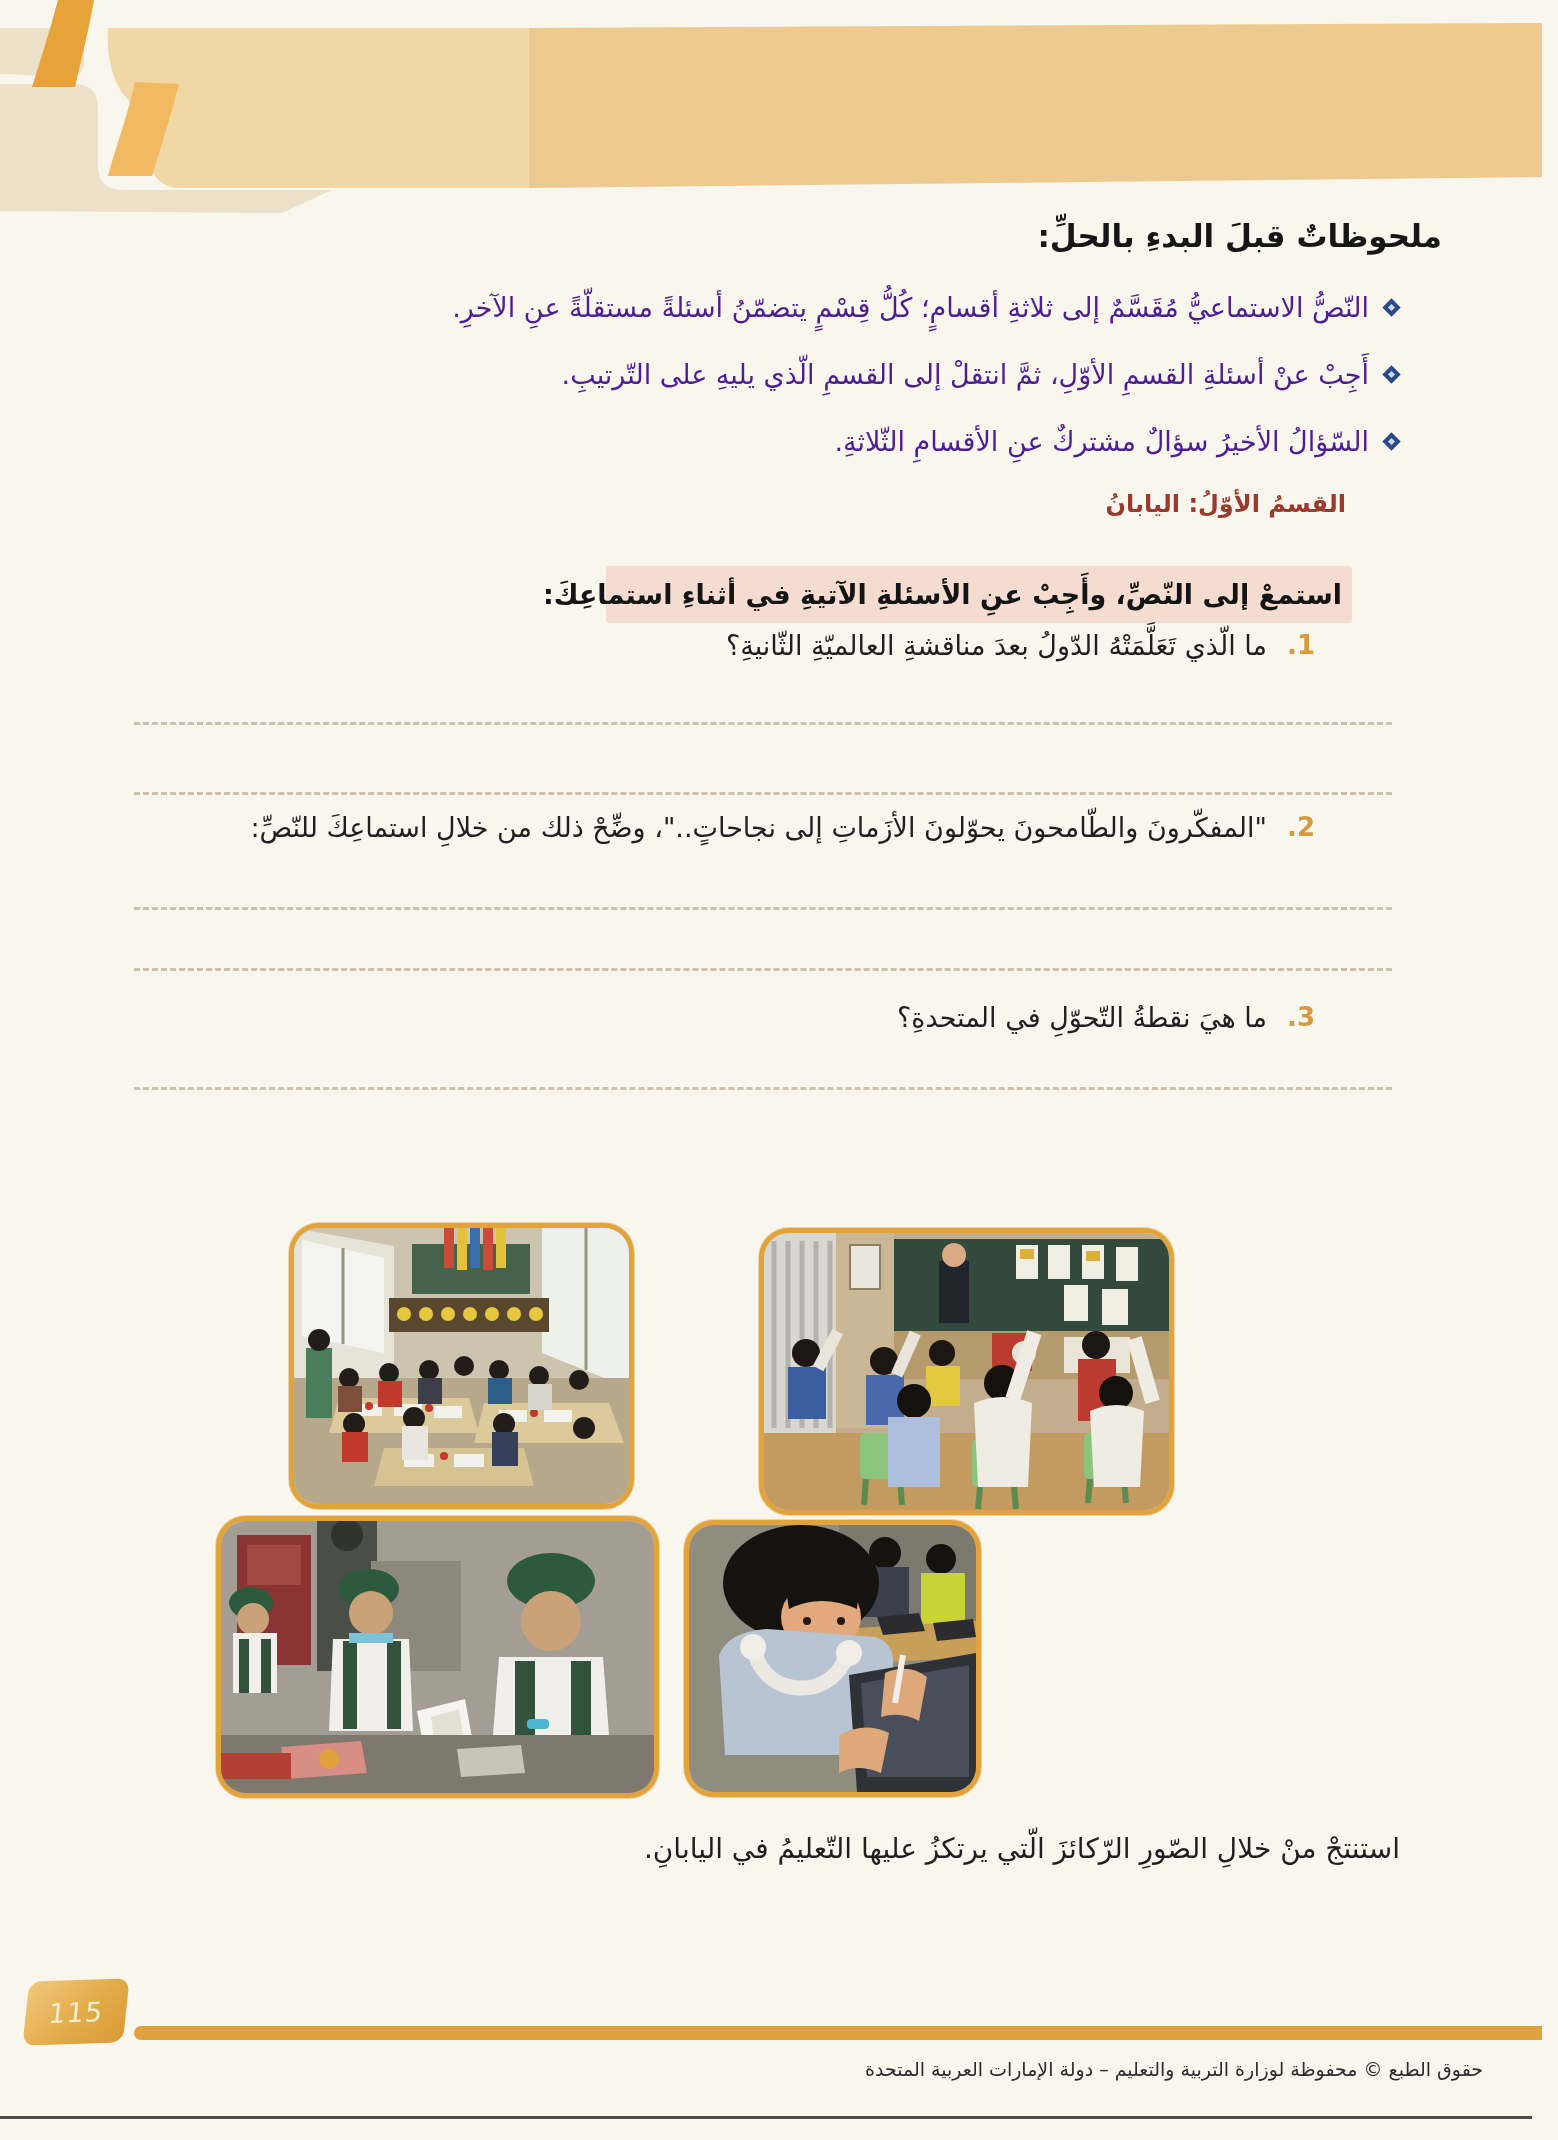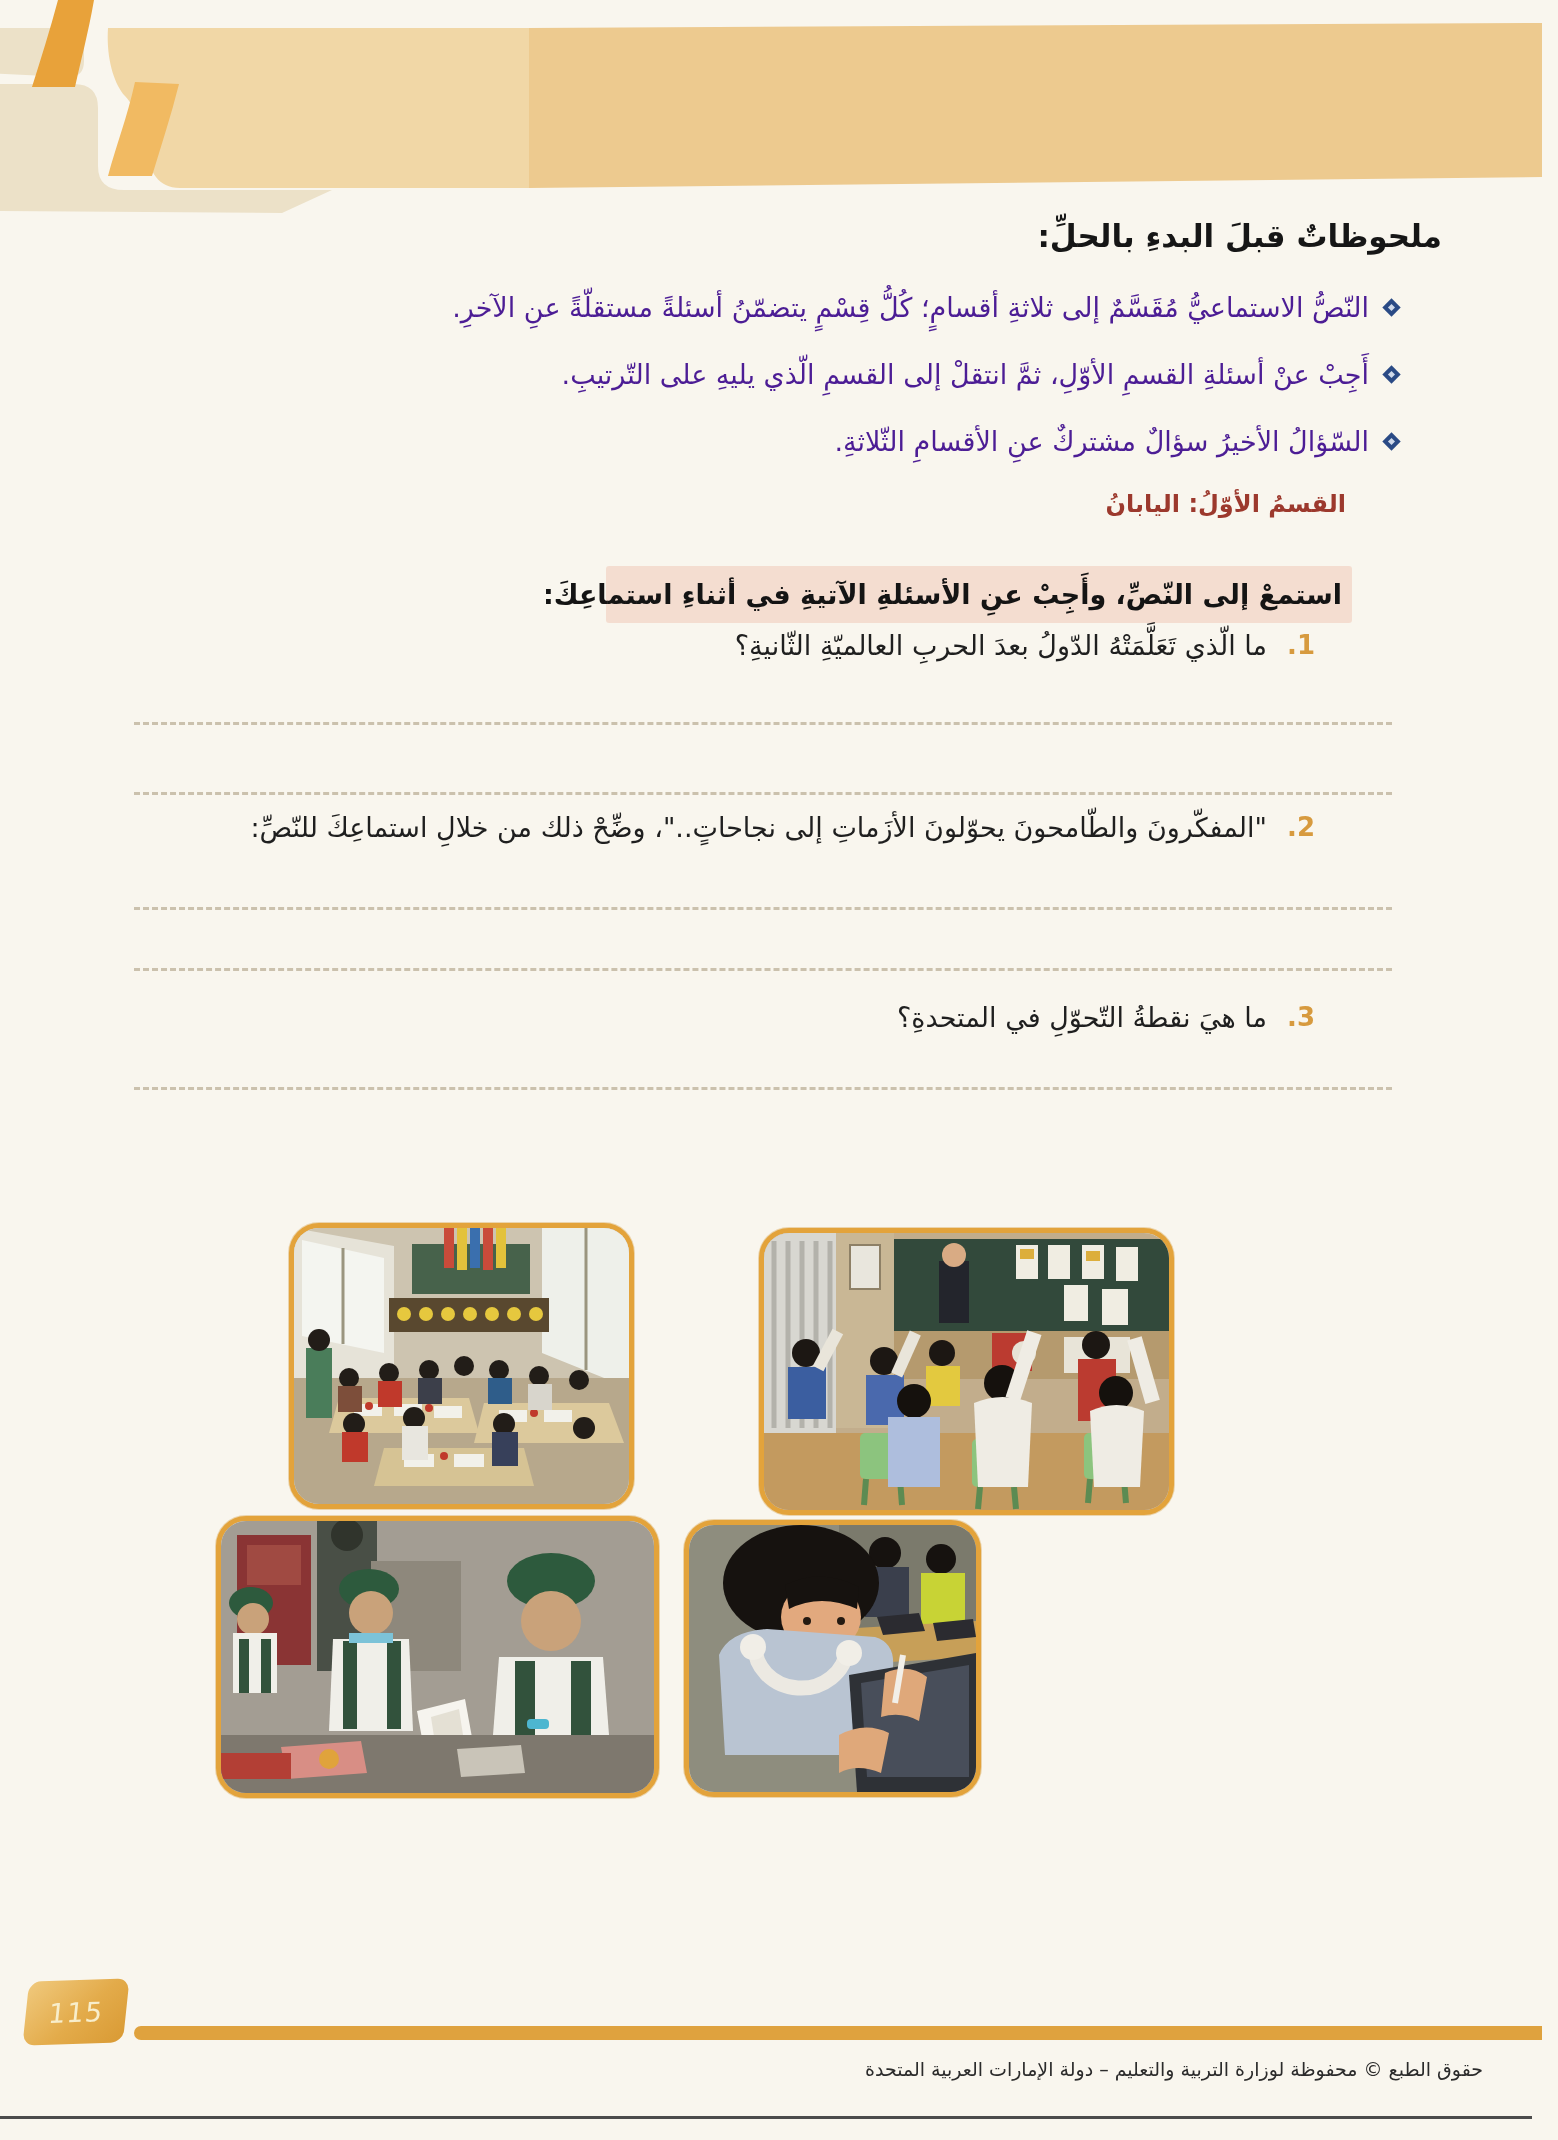--- a/index.html
+++ b/index.html
@@ -122,21 +122,21 @@
   </ul>
 
   <div class="section-title">القسمُ الأوّلُ: اليابانُ</div>
 
   <div class="hl-bar" id="hl-listen">
     <span>استمعْ إلى النّصِّ، وأَجِبْ عنِ الأسئلةِ الآتيةِ في أثناءِ استماعِكَ:</span>
   </div>
 
   <div class="question" id="q1">
     <span class="q-num">1.</span>
-    <span class="q-text">ما الّذي تَعَلَّمَتْهُ الدّولُ بعدَ الحربِ العالميّةِ الثّانيةِ؟</span>
+    <span class="q-text">ما الّذي تَعَلَّمَتْهُ الدّولُ بعدَ مناقشةِ العالميّةِ الثّانيةِ؟</span>
   </div>
   <div class="answer-line" style="top:722px"></div>
   <div class="answer-line" style="top:792px"></div>
 
   <div class="question" id="q2">
     <span class="q-num">2.</span>
     <span class="q-text">"المفكّرونَ والطّامحونَ يحوّلونَ الأزَماتِ إلى نجاحاتٍ.."، وضِّحْ ذلك من خلالِ استماعِكَ للنّصِّ:</span>
   </div>
   <div class="answer-line" style="top:907px"></div>
   <div class="answer-line" style="top:968px"></div>
@@ -353,20 +353,21 @@
       <circle cx="64" cy="122" r="13" fill="#f1eee7"></circle>
         <circle cx="160" cy="128" r="13" fill="#f1eee7"></circle>
       <polygon points="160,150 287,128 287,267 168,267" fill="#2e3136"></polygon>
       <polygon points="172,158 280,140 280,252 178,252" fill="#484e5a"></polygon>
       <path d="M196,148 Q220,138 238,152 L230,196 Q212,186 192,192 Z" fill="#dfa87a"></path>
       <line x1="214" y1="130" x2="206" y2="178" stroke="#f2efe8" stroke-width="6"></line>
       <path d="M150,210 Q176,196 200,208 L192,248 Q168,238 150,248 Z" fill="#dfa87a"></path>
     </svg>
   </div>
 
+  <div class="conclusion">استنتجْ منْ خلالِ الصّورِ الرّكائزَ الّتي يرتكزُ عليها التّعليمُ في اليابانِ.</div>
 
   <div class="scan-artifact"></div>
 
   <div class="page-badge">
     <span>115</span>
   </div>
   <div class="gold-rule"></div>
   <div class="footer-copy">حقوق الطبع © محفوظة لوزارة التربية والتعليم – دولة الإمارات العربية المتحدة</div>
   <div class="footer-rule"></div>
 

